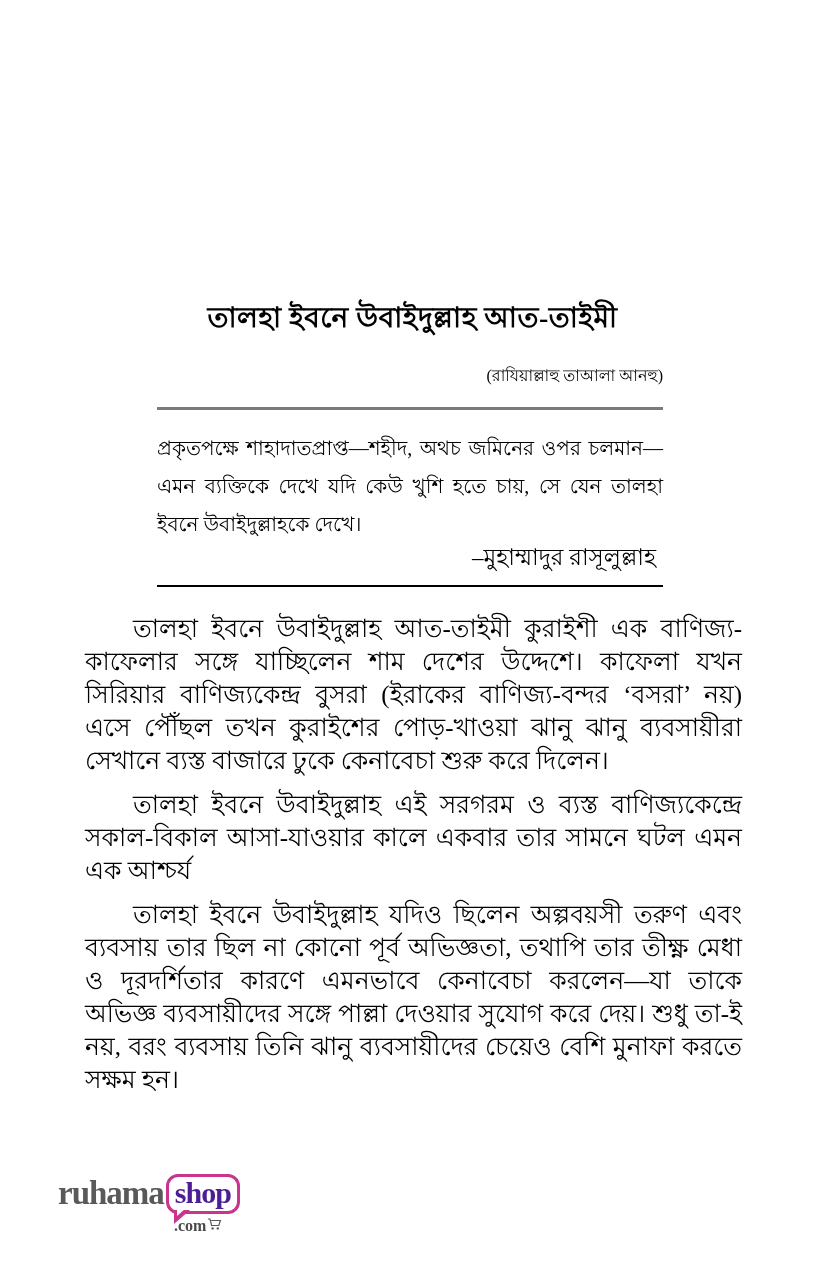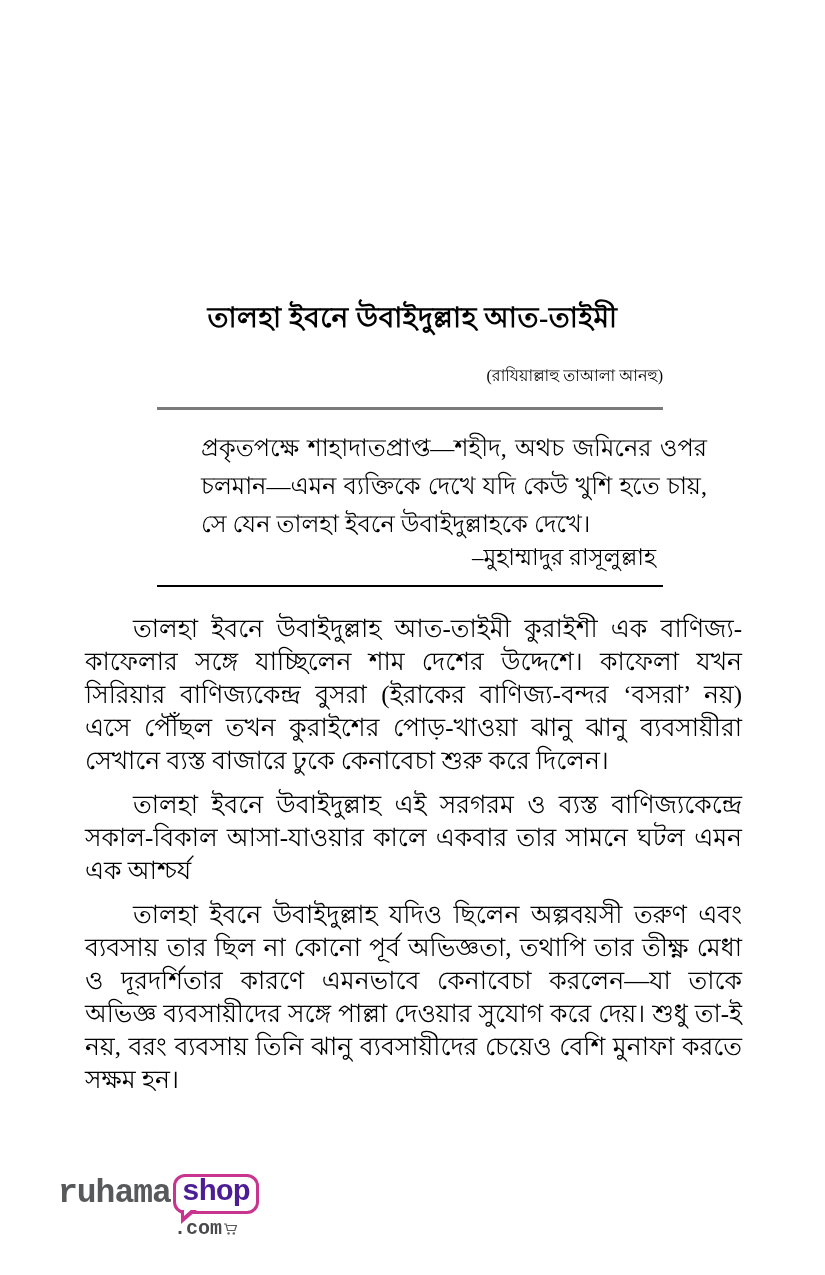--- a/index.html
+++ b/index.html
@@ -27,23 +27,22 @@
     text-align: right;
     font-size: 16px; line-height: 1.3;
   }
   .rule-top {
     position: absolute; top: 407px; left: 157px; width: 506px; height: 3px;
     background: #7b7b7b;
   }
   
   .epigraph-quote {
     position: absolute; top: 429px; left: 157px; width: 506px;
-    font-size: 24px; line-height: 38px;
+    font-size: 20px; line-height: 38px;
     text-align: justify;
-    margin-left: 44px;
   }
   .epigraph-attribution {
     position: absolute; top: 543px; left: 150px; width: 506px;
     text-align: right;
     font-size: 23px; line-height: 1.3;
   }
   .rule-bottom {
     position: absolute; top: 585px; left: 157px; width: 506px; height: 2px;
     background: #000000;
   }
@@ -63,21 +62,21 @@
   .page-footer .tri {
     font-size: 13px;
     display: inline-block;
     vertical-align: 2px;
     margin: 0 4px;
     font-family: "DejaVu Sans", sans-serif;
   }
   
   .logo {
     position: absolute; top: 1174px; left: 58px; width: 190px; height: 70px;
-    font-family: Liberation Mono, monospace;
+    font-family: Liberation Serif, serif;
   }
   .logo-row { display: flex; align-items: center; }
   .logo-brand {
     color: #58595b; font-weight: bold; font-size: 33px;
     letter-spacing: -1px;
   }
   .logo-bubble {
     position: relative;
     display: inline-block;
     border: 3px solid #c9348f;
@@ -97,22 +96,22 @@
     border-bottom: 14px solid transparent;
   }
   .bubble-tail-inner {
     position: absolute; left: 8px; bottom: -5px;
     width: 0; height: 0;
     border-left: 9px solid #ffffff;
     border-bottom: 8px solid transparent;
   }
   .logo-domain {
     position: absolute; left: 116px; top: 43px;
-    display: flex; align-items: center; gap: 1px;
-    color: #4a4a4c; font-weight: bold; font-size: 20px;
+    display: flex; align-items: flex-start; gap: 1px;
+    color: #4a4a4c; font-weight: bold; font-size: 16px;
     letter-spacing: 0;
   }
   .cart-icon svg { display: block; }
 </style>
 </head>
 <body>
 
 <div class="page">
 
   <h1 class="chapter-title">তালহা ইবনে উবাইদুল্লাহ আত-তাইমী</h1>

